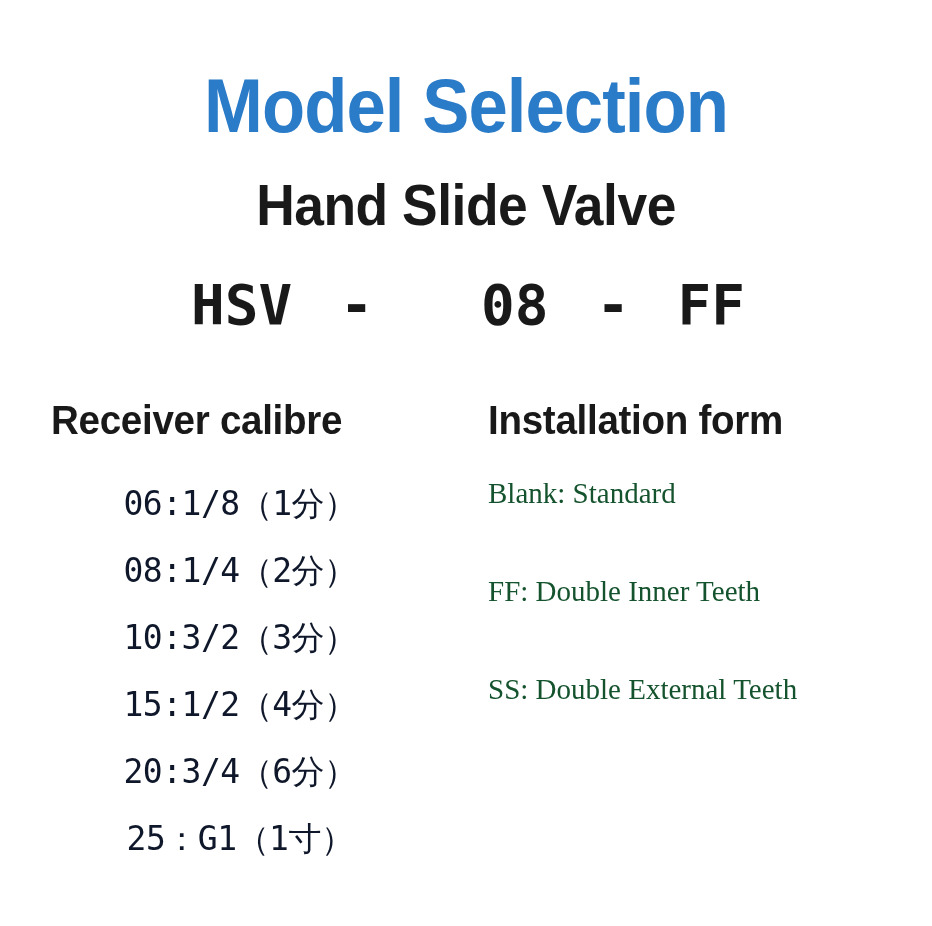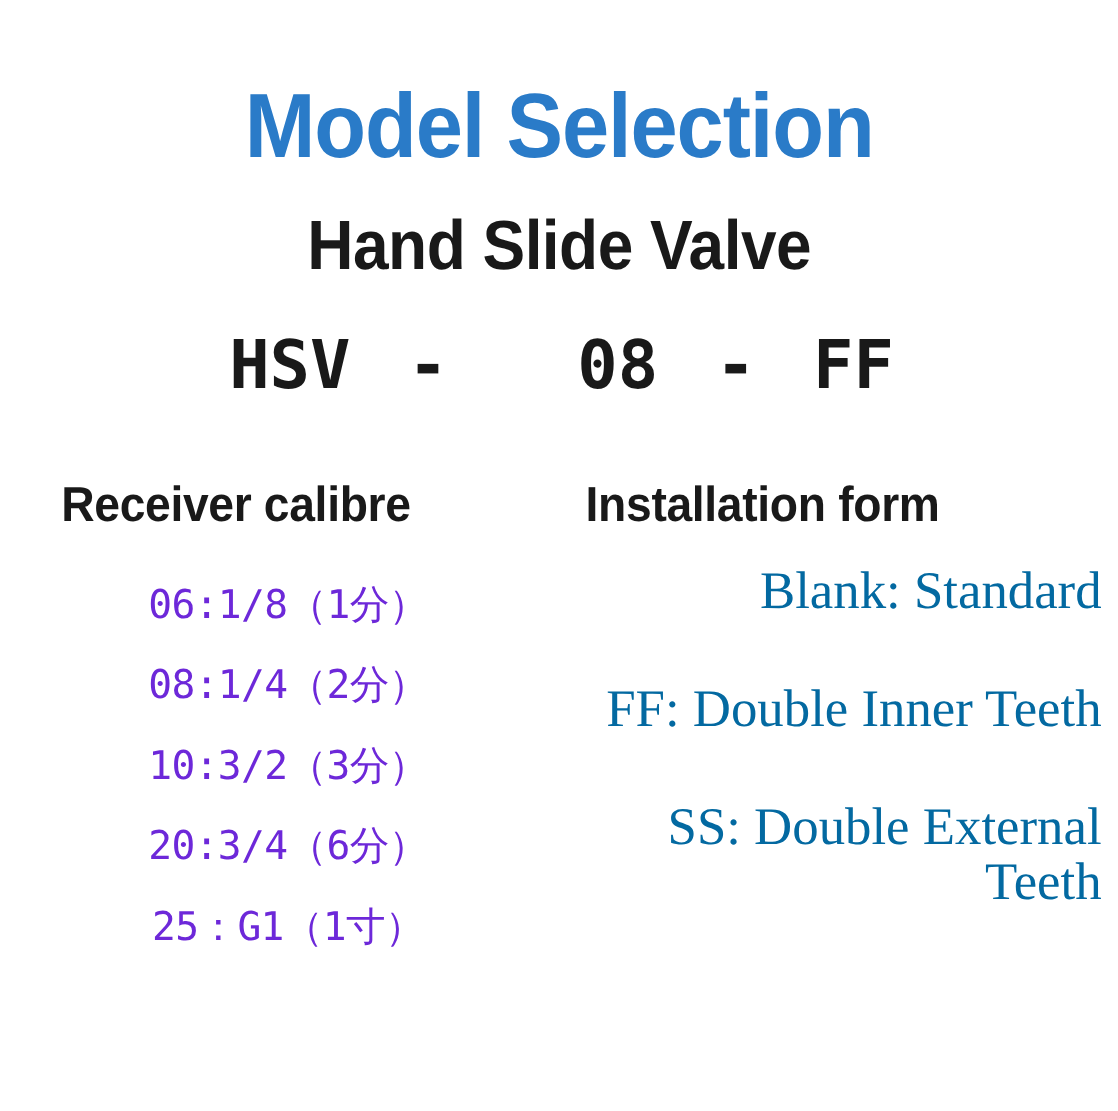--- a/index.html
+++ b/index.html
@@ -101,43 +101,43 @@
     top: 470px;
     width: 390px;
     margin: 0;
     padding: 0;
     list-style: none;
   }
   .list-left li {
     height: 67px;
     line-height: 67px;
     text-align: center;
-    color: #6d28d9;
+    color: #0f172a;
     font-family: "DejaVu Sans Mono", "Liberation Mono", monospace;
     font-size: 33px;
     letter-spacing: -0.5px;
     white-space: nowrap;
   }
 
   
   .list-right {
     position: absolute;
     left: 488px;
     top: 470px;
     width: 430px;
     margin: 0;
     padding: 0;
     list-style: none;
   }
   .list-right li {
     margin-bottom: 52px;
-    text-align: right;
-    color: #0369a1;
+    text-align: left;
+    color: #14532d;
     font-family: "Liberation Serif", "DejaVu Serif", serif;
-    font-size: 44px;
+    font-size: 29px;
     line-height: 46px;
   }
   .list-right li:last-child { margin-bottom: 0; }
 </style>
 </head>
 <body>
 
 <div id="page">
 
   <div class="title-main">Model Selection</div>
@@ -154,20 +154,21 @@
   </div>
 
   <div class="col-head left">Receiver calibre</div>
 
   <div class="col-head right">Installation form</div>
 
   <ul class="list-left">
     <li>06:1/8（1分）</li>
     <li>08:1/4（2分）</li>
     <li>10:3/2（3分）</li>
+    <li>15:1/2（4分）</li>
     <li>20:3/4（6分）</li>
     <li>25：G1（1寸）</li>
   </ul>
 
   <ul class="list-right">
     <li>Blank: Standard</li>
     <li>FF: Double Inner Teeth</li>
     <li>SS: Double External Teeth</li>
   </ul>
 

